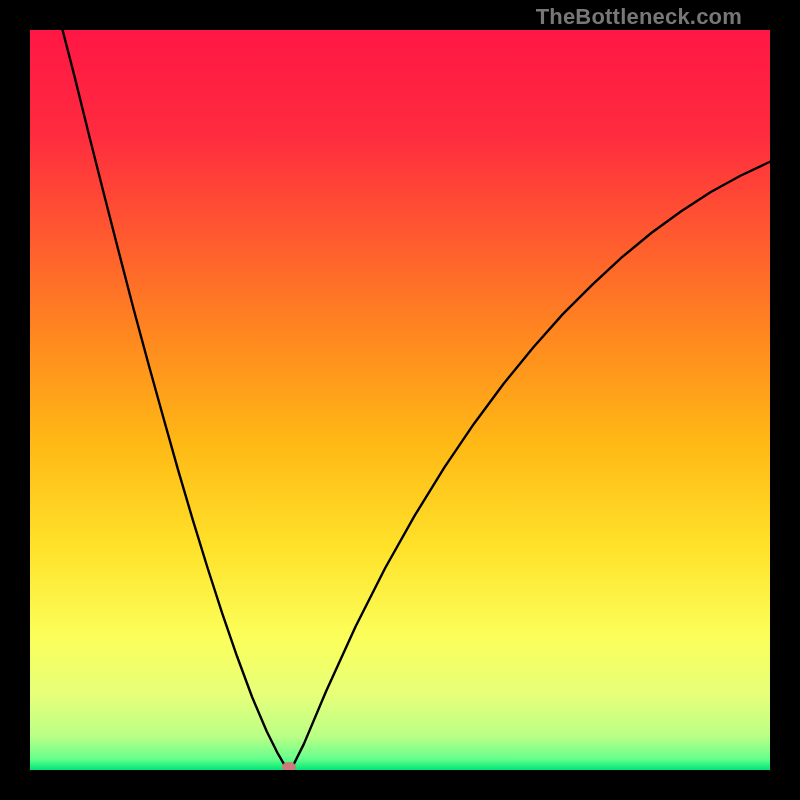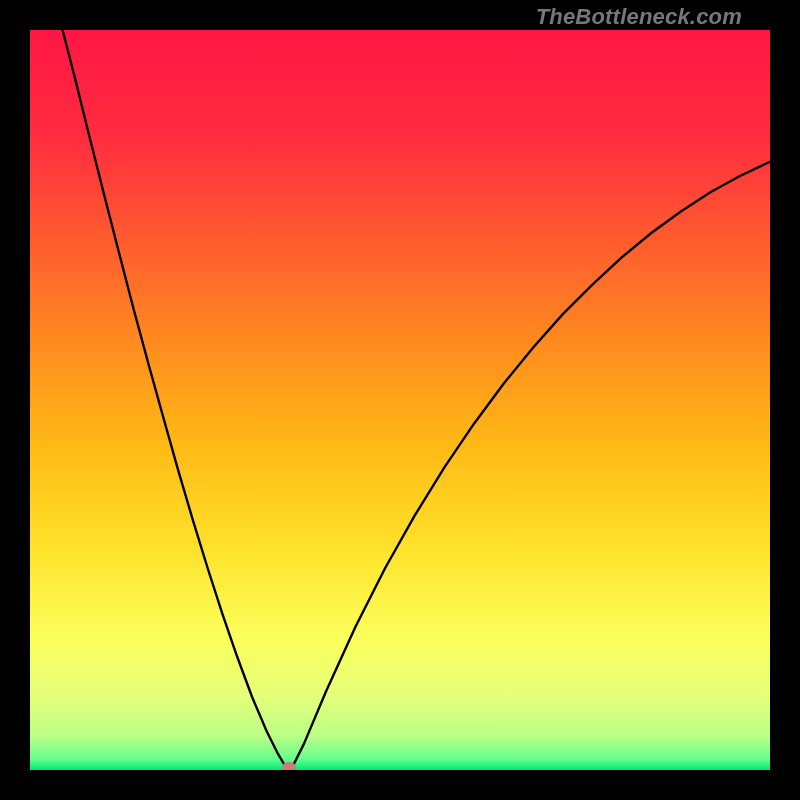--- a/index.html
+++ b/index.html
@@ -10,21 +10,20 @@
     background: #000;
     overflow: hidden;
   }
   .frame {
     position: absolute;
     left: 0;
     top: 0;
     width: 752px;
     height: 800px;
     background: #000;
-    font-style: italic;
   }
   .watermark {
     position: absolute;
     top: 4px;
     right: 10px;
     font-family: Arial, Helvetica, sans-serif;
     font-size: 22px;
     font-weight: 600;
     color: #777777;
     letter-spacing: 0.2px;

